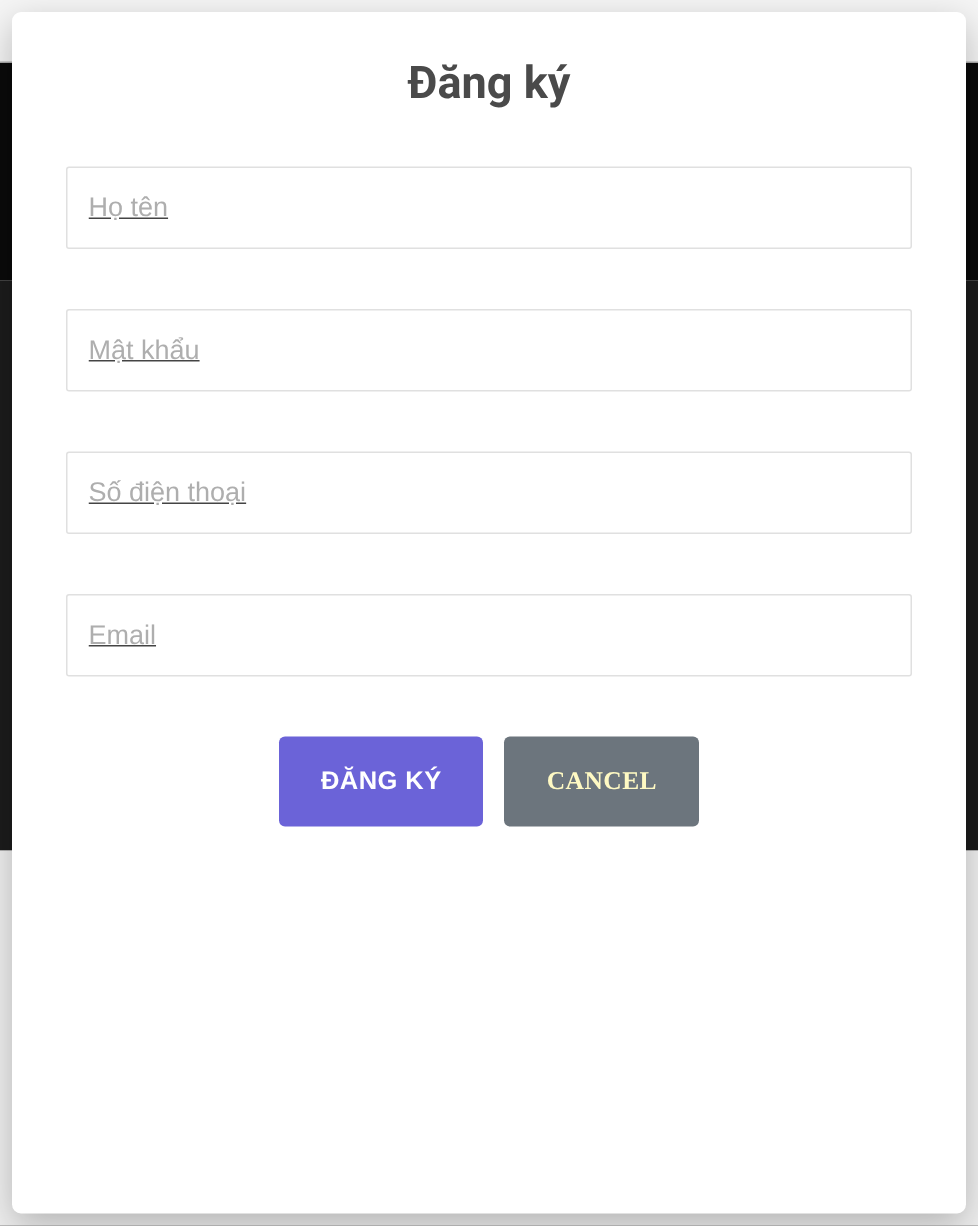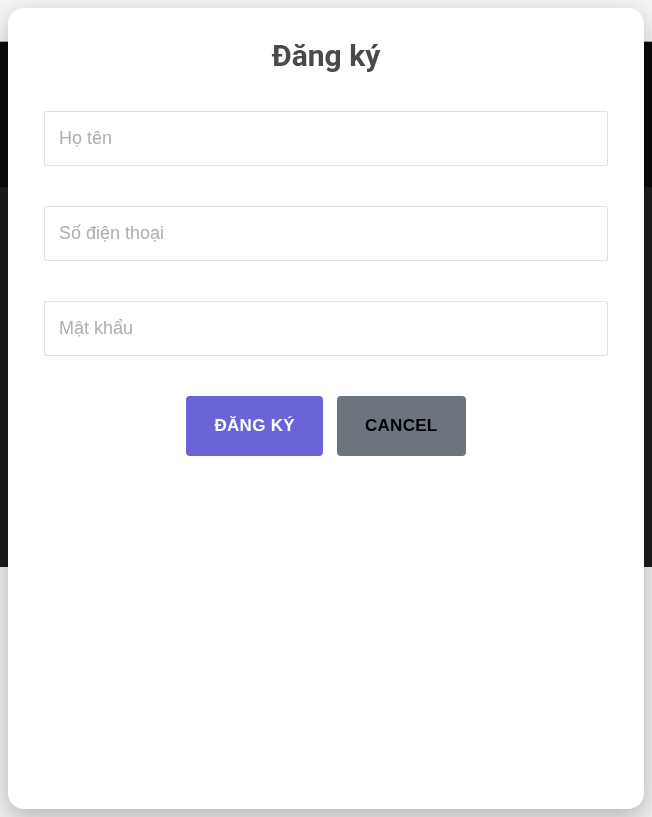--- a/index.html
+++ b/index.html
@@ -53,21 +53,21 @@
       bottom: 0;
       background: #f0f0f0;
     }
     .modal {
       position: absolute;
       top: 8px;
       left: 8px;
       right: 8px;
       bottom: 8px;
       background: #ffffff;
-      border-radius: 16px;
+      border-radius: 6px;
       padding: 30px 36px 36px 36px;
       box-shadow: 0 8px 24px rgba(0,0,0,0.25);
     }
     .modal-title {
       font-size: 30px;
       font-weight: 700;
       color: #4a4a4a;
       text-align: center;
       margin-bottom: 38px;
     }
@@ -75,20 +75,21 @@
       margin-bottom: 40px;
     }
     .form-input {
       width: 100%;
       padding: 16px 14px;
       font-size: 18px;
       border: 1px solid #e0e0e0;
       border-radius: 2px;
       outline: none;
       color: #444;
+      text-decoration: underline;
     }
     .form-input::placeholder {
       color: #aeaeae;
       font-weight: 400;
     }
     .button-row {
       display: flex;
       justify-content: center;
       gap: 14px;
       margin-top: 34px;
@@ -101,21 +102,22 @@
       border-radius: 4px;
       cursor: pointer;
       letter-spacing: 0.3px;
     }
     .btn-primary {
       background: #6b63d8;
       color: #ffffff;
     }
     .btn-secondary {
       background: #6c757d;
-      color: #000000;
+      color: #fef9c3;
+      font-family: Liberation Serif, serif;
     }
   </style>
 </head>
 <body>
 
 <div class="backdrop">
   <div class="backdrop-row-1"></div>
   <div class="backdrop-row-2"></div>
   <div class="backdrop-row-3"></div>
   <div class="backdrop-row-4"></div>
@@ -123,26 +125,29 @@
 
 <div class="modal">
   <h2 class="modal-title">Đăng ký</h2>
 
   <div class="form-group">
     <input type="text" class="form-input" placeholder="Họ tên" style="">
   </div>
 
 
   <div class="form-group">
+    <input type="password" class="form-input" placeholder="Mật khẩu" style="">
+  </div>
+
+  <div class="form-group">
     <input type="text" class="form-input" placeholder="Số điện thoại" style="">
   </div>
 
+
   <div class="form-group">
-    <input type="password" class="form-input" placeholder="Mật khẩu" style="">
+    <input type="text" class="form-input" placeholder="Email" style="">
   </div>
-
-
 
   <div class="button-row">
     <button class="btn btn-primary">ĐĂNG KÝ</button>
     <button class="btn btn-secondary">CANCEL</button>
   </div>
 </div>
 
 </body></html>

